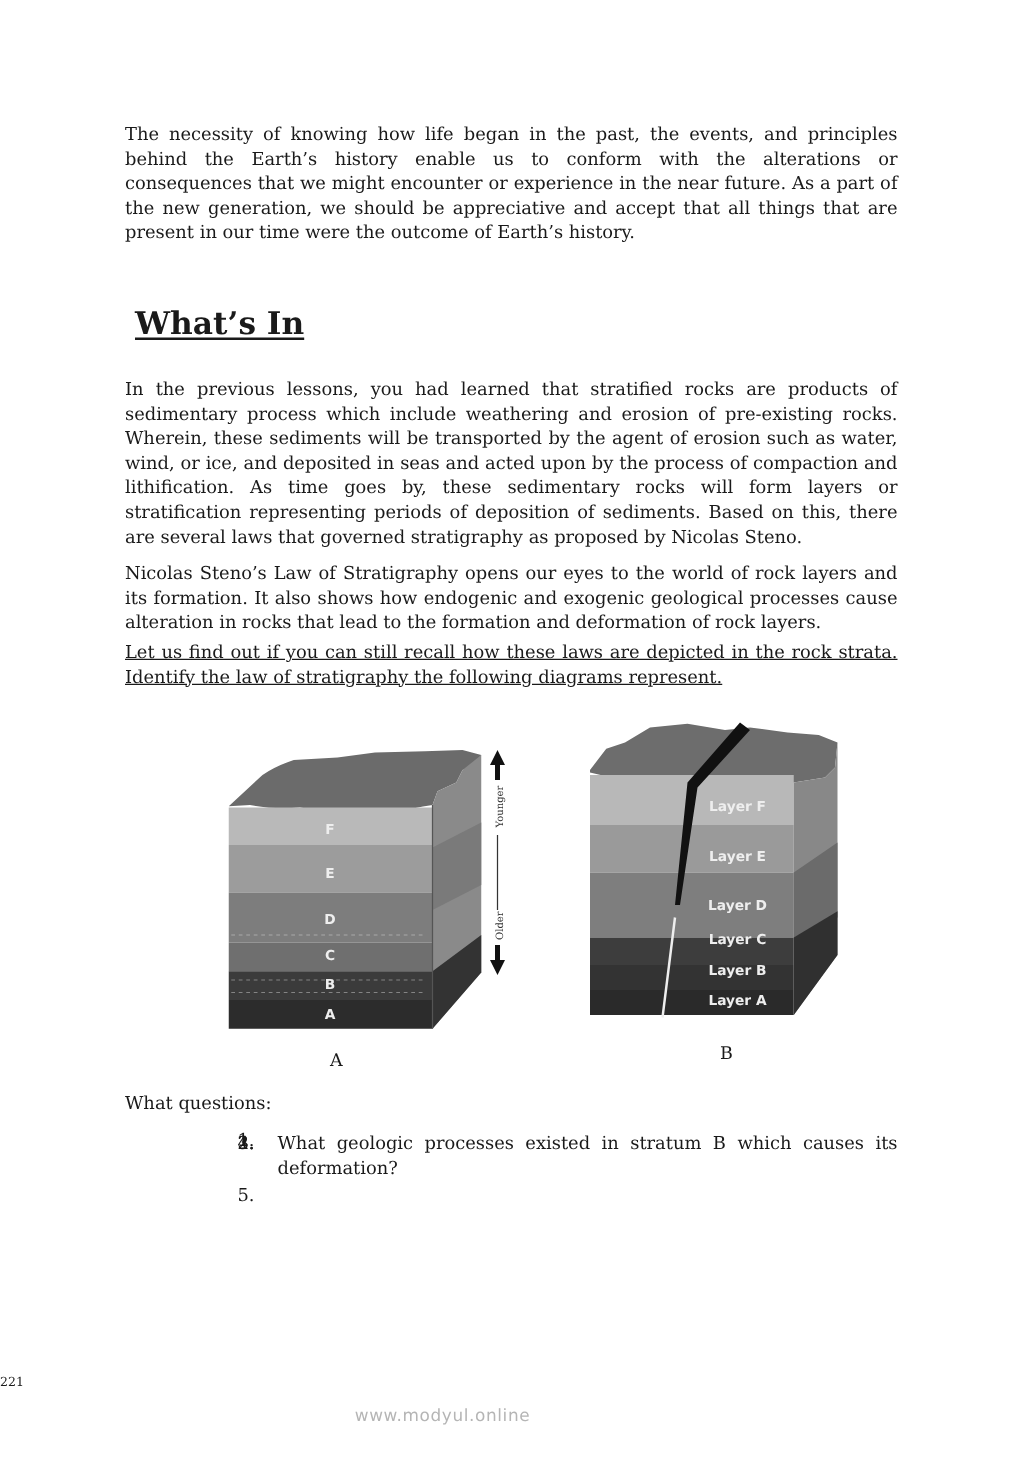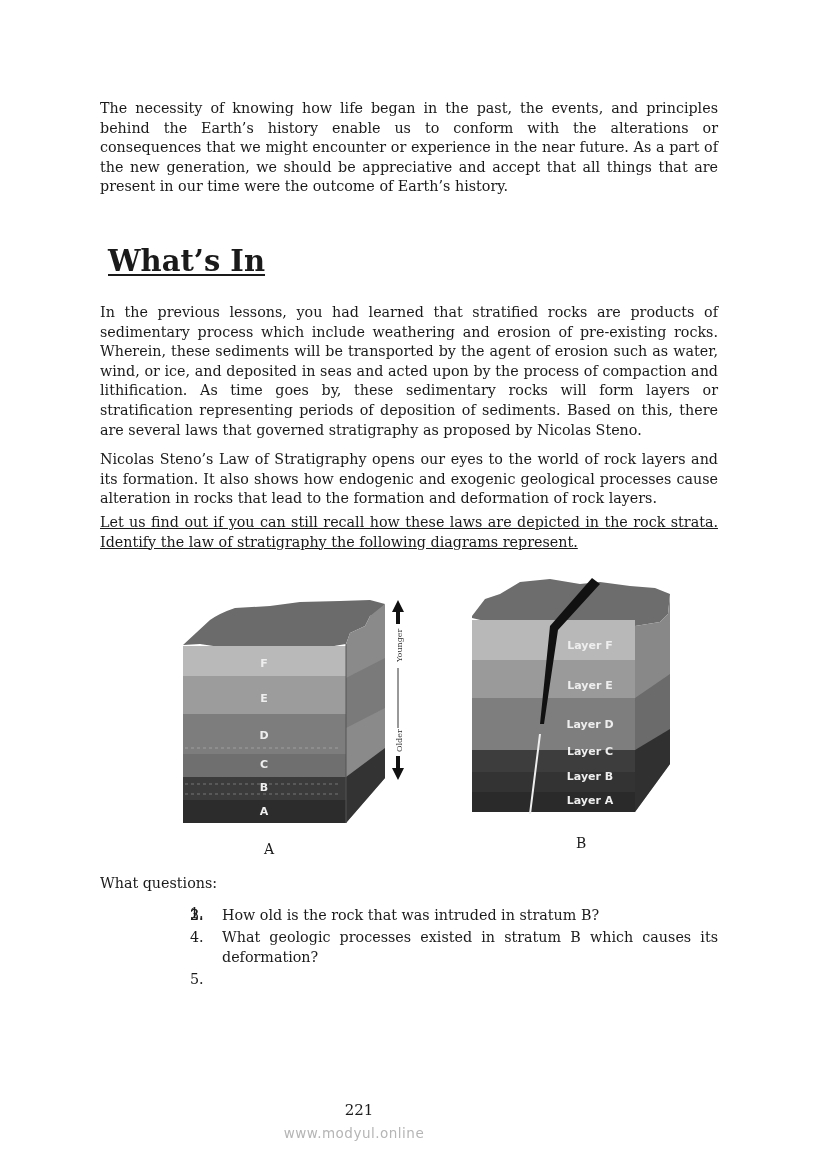--- a/index.html
+++ b/index.html
@@ -2,37 +2,37 @@
 <html><head>
 <meta charset="utf-8">
 <style>
   html, body { margin: 0; padding: 0; background: #ffffff; }
   body { width: 826px; height: 1169px; position: relative; overflow: hidden;
          font-family: "DejaVu Serif", "Liberation Serif", serif; color: #1a1a1a; }
   .para { position: absolute; left: 100px; width: 618px; font-size: 14.3px;
           line-height: 19.6px; text-align: justify; margin: 0; }
   .para.p1 { top: 99px; }
   .heading { position: absolute; left: 108px; top: 244px; font-family: "DejaVu Serif", serif;
-             font-weight: bold; font-size: 29px; text-decoration: underline;
+             font-weight: bold; font-size: 25px; text-decoration: underline;
              text-underline-offset: 3px; text-decoration-thickness: 2px; margin: 0; }
   .para.p2 { top: 303px; }
   .para.p3 { top: 450px; }
   .para.p4 { top: 513px; text-decoration: underline; }
   .fig { position: absolute; }
   .fig-a { left: 180px; top: 598px; width: 232px; height: 228px; }
   .fig-b { left: 470px; top: 574px; width: 206px; height: 242px; }
   .caption { position: absolute; font-size: 14px; }
   .cap-a { left: 264px; top: 841px; }
   .cap-b { left: 576px; top: 835px; }
   .guide { position: absolute; left: 100px; top: 875px; font-size: 14.3px; margin:0; }
   ol.questions { position: absolute; left: 190px; top: 903px; width: 528px; margin: 0; padding: 0;
                  list-style: none; font-size: 14.3px; line-height: 20.5px; }
   ol.questions li { position: relative; padding-left: 32px; margin-bottom: 1.5px; text-align: justify; }
   ol.questions li .num { position: absolute; left: 0; top: 0; }
-  .page-num { position: absolute; left: 0; width: 718px; text-align: center; top: 1101px; font-size: 15px; }
+  .page-num { position: absolute; left: 0; width: 718px; text-align: left; top: 1101px; font-size: 10px; }
   .watermark { position: absolute; left: 0; width: 708px; text-align: center; top: 1125px;
                font-family: "DejaVu Sans", sans-serif; font-size: 13.5px; color: #b5b5b5; letter-spacing: 0.5px; }
   .lbl { font-family: "DejaVu Sans", sans-serif; font-weight: bold; fill: #eeeeee; font-size: 11px; }
 </style>
 </head>
 <body>
 
 <p class="para p1">The necessity of knowing how life began in the past, the events, and principles behind the Earth’s history enable us to conform with the alterations or consequences that we might encounter or experience in the near future. As a part of the new generation, we should be appreciative and accept that all things that are present in our time were the outcome of Earth’s history.</p>
 
 <h2 class="heading">What’s In</h2>
@@ -104,19 +104,19 @@
     <text class="lbl" x="120" y="230" text-anchor="middle">Layer A</text>
   </svg>
 </div>
 <div class="caption cap-b">B</div>
 
 <p class="guide">What questions:</p>
 
 <ol class="questions">
   <li><span class="num">1.</span></li>
   <li><span class="num">2.</span></li>
-  <li><span class="num">3.</span><span>How old is the rock that was intruded in stratum B?</span></li>
+  <li><span class="num">3.</span></li>
   <li><span class="num">4.</span><span>What geologic processes existed in stratum B which causes its deformation?</span></li>
   <li><span class="num">5.</span></li>
 </ol>
 
 <div class="page-num">221</div>
 <div class="watermark">www.modyul.online</div>
 
 </body></html>

